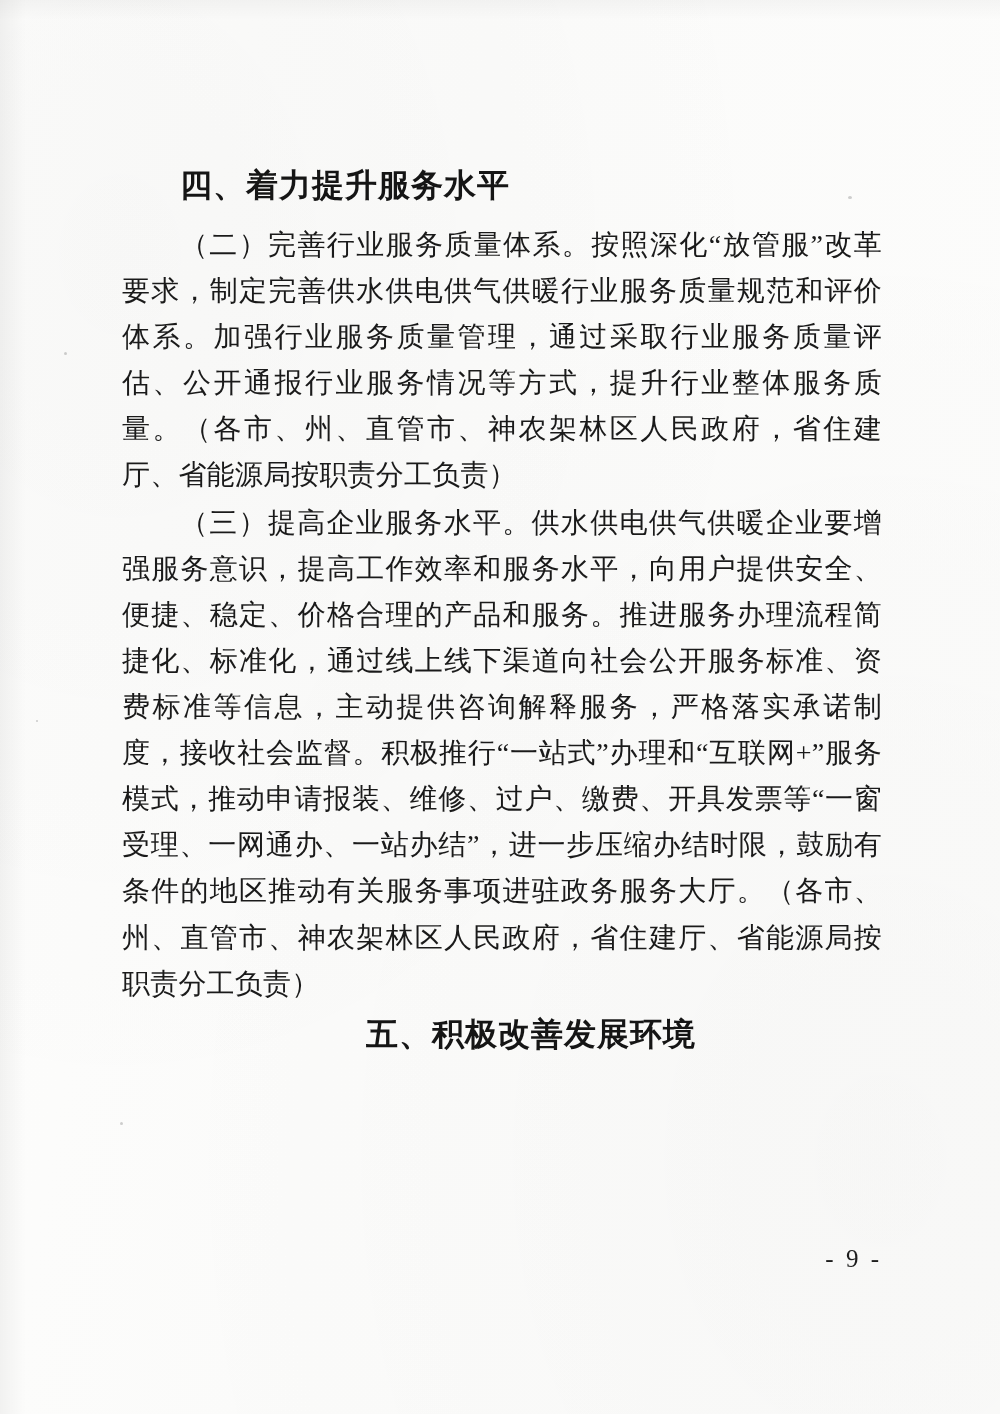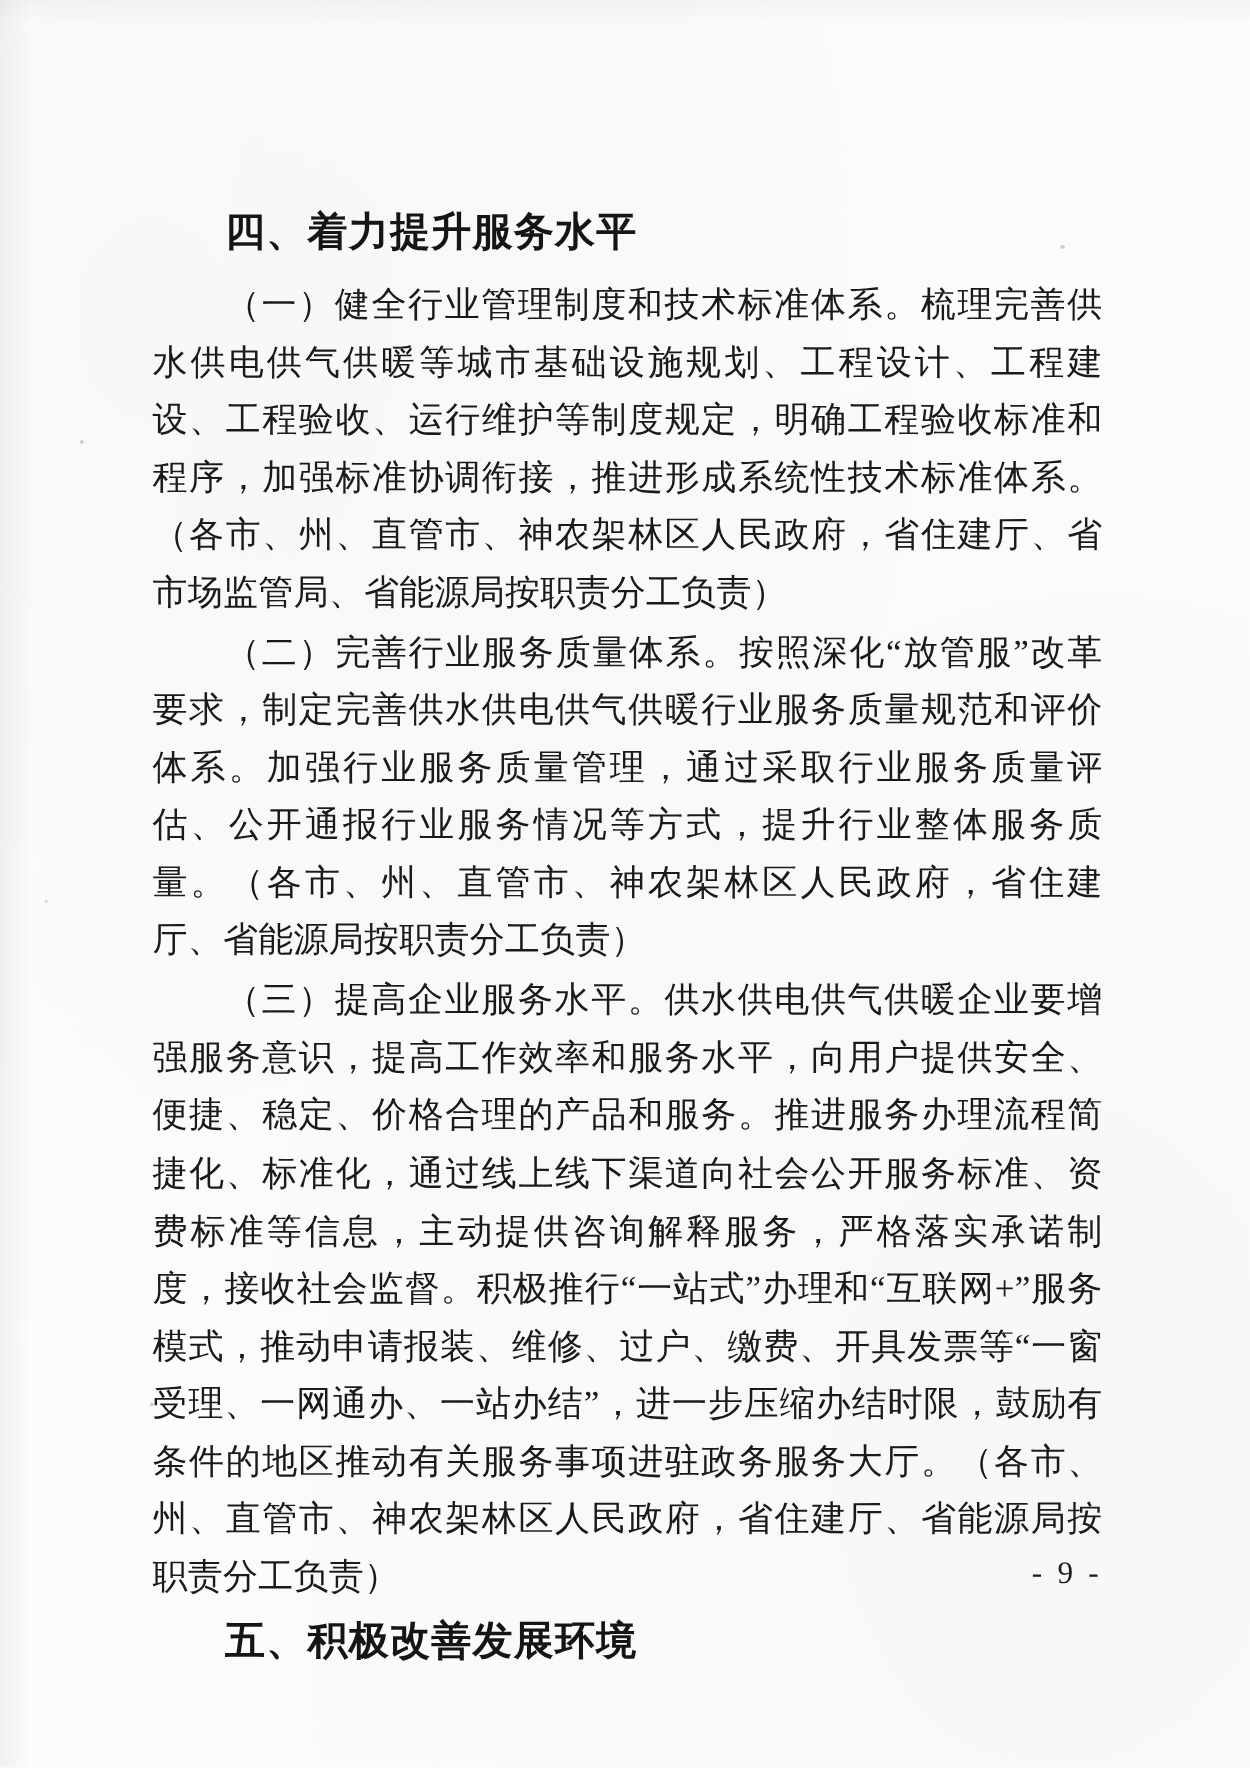--- a/index.html
+++ b/index.html
@@ -44,20 +44,21 @@
     font-size: 28px;
     line-height: 1.645;
     margin: 0 0 2px 0;
     text-indent: 58px;
     text-align: justify;
     text-justify: inter-ideograph;
     letter-spacing: 0.2px;
     color: #1a1a1a;
   }
   .heading-last {
+    text-align: center;
   }
   .page-number {
     position: absolute;
     right: 118px;
     top: 1245px;
     font-size: 25px;
     letter-spacing: 3px;
     color: #1d1d1d;
   }
   .edge-shadow-left {
@@ -86,20 +87,19 @@
   <div class="edge-shadow-left"></div>
   <div class="edge-shadow-top"></div>
 
   <div class="speck" style="left:64px;top:352px;width:3px;height:3px;"></div>
   <div class="speck" style="left:848px;top:196px;width:4px;height:3px;"></div>
   <div class="speck" style="left:120px;top:1122px;width:3px;height:3px;"></div>
   <div class="speck" style="left:36px;top:720px;width:2px;height:2px;"></div>
 
   <div class="doc-body">
     <p class="heading">四、着力提升服务水平</p>
-    <p class="para">（一）健全行业管理制度和技术标准体系。梳理完善供水供电供气供暖等城市基础设施规划、工程设计、工程建设、工程验收、运行维护等制度规定，明确工程验收标准和程序，加强标准协调衔接，推进形成系统性技术标准体系。（各市、州、直管市、神农架林区人民政府，省住建厅、省市场监管局、省能源局按职责分工负责）</p>
     <p class="para">（二）完善行业服务质量体系。按照深化“放管服”改革要求，制定完善供水供电供气供暖行业服务质量规范和评价体系。加强行业服务质量管理，通过采取行业服务质量评估、公开通报行业服务情况等方式，提升行业整体服务质量。（各市、州、直管市、神农架林区人民政府，省住建厅、省能源局按职责分工负责）</p>
     <p class="para">（三）提高企业服务水平。供水供电供气供暖企业要增强服务意识，提高工作效率和服务水平，向用户提供安全、便捷、稳定、价格合理的产品和服务。推进服务办理流程简捷化、标准化，通过线上线下渠道向社会公开服务标准、资费标准等信息，主动提供咨询解释服务，严格落实承诺制度，接收社会监督。积极推行“一站式”办理和“互联网+”服务模式，推动申请报装、维修、过户、缴费、开具发票等“一窗受理、一网通办、一站办结”，进一步压缩办结时限，鼓励有条件的地区推动有关服务事项进驻政务服务大厅。（各市、州、直管市、神农架林区人民政府，省住建厅、省能源局按职责分工负责）</p>
     <p class="heading heading-last">五、积极改善发展环境</p>
   </div>
 
   <div class="page-number">- 9 -</div>
 </div>
 
 </body></html>

